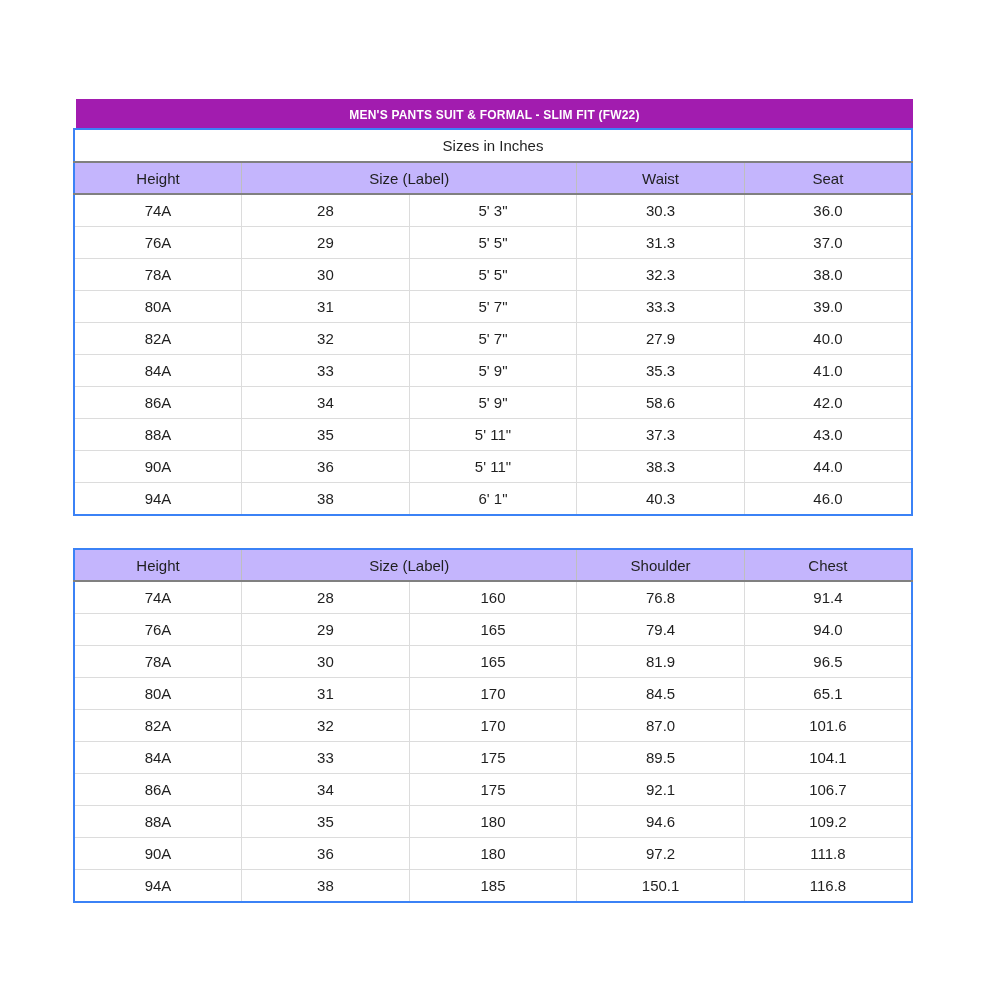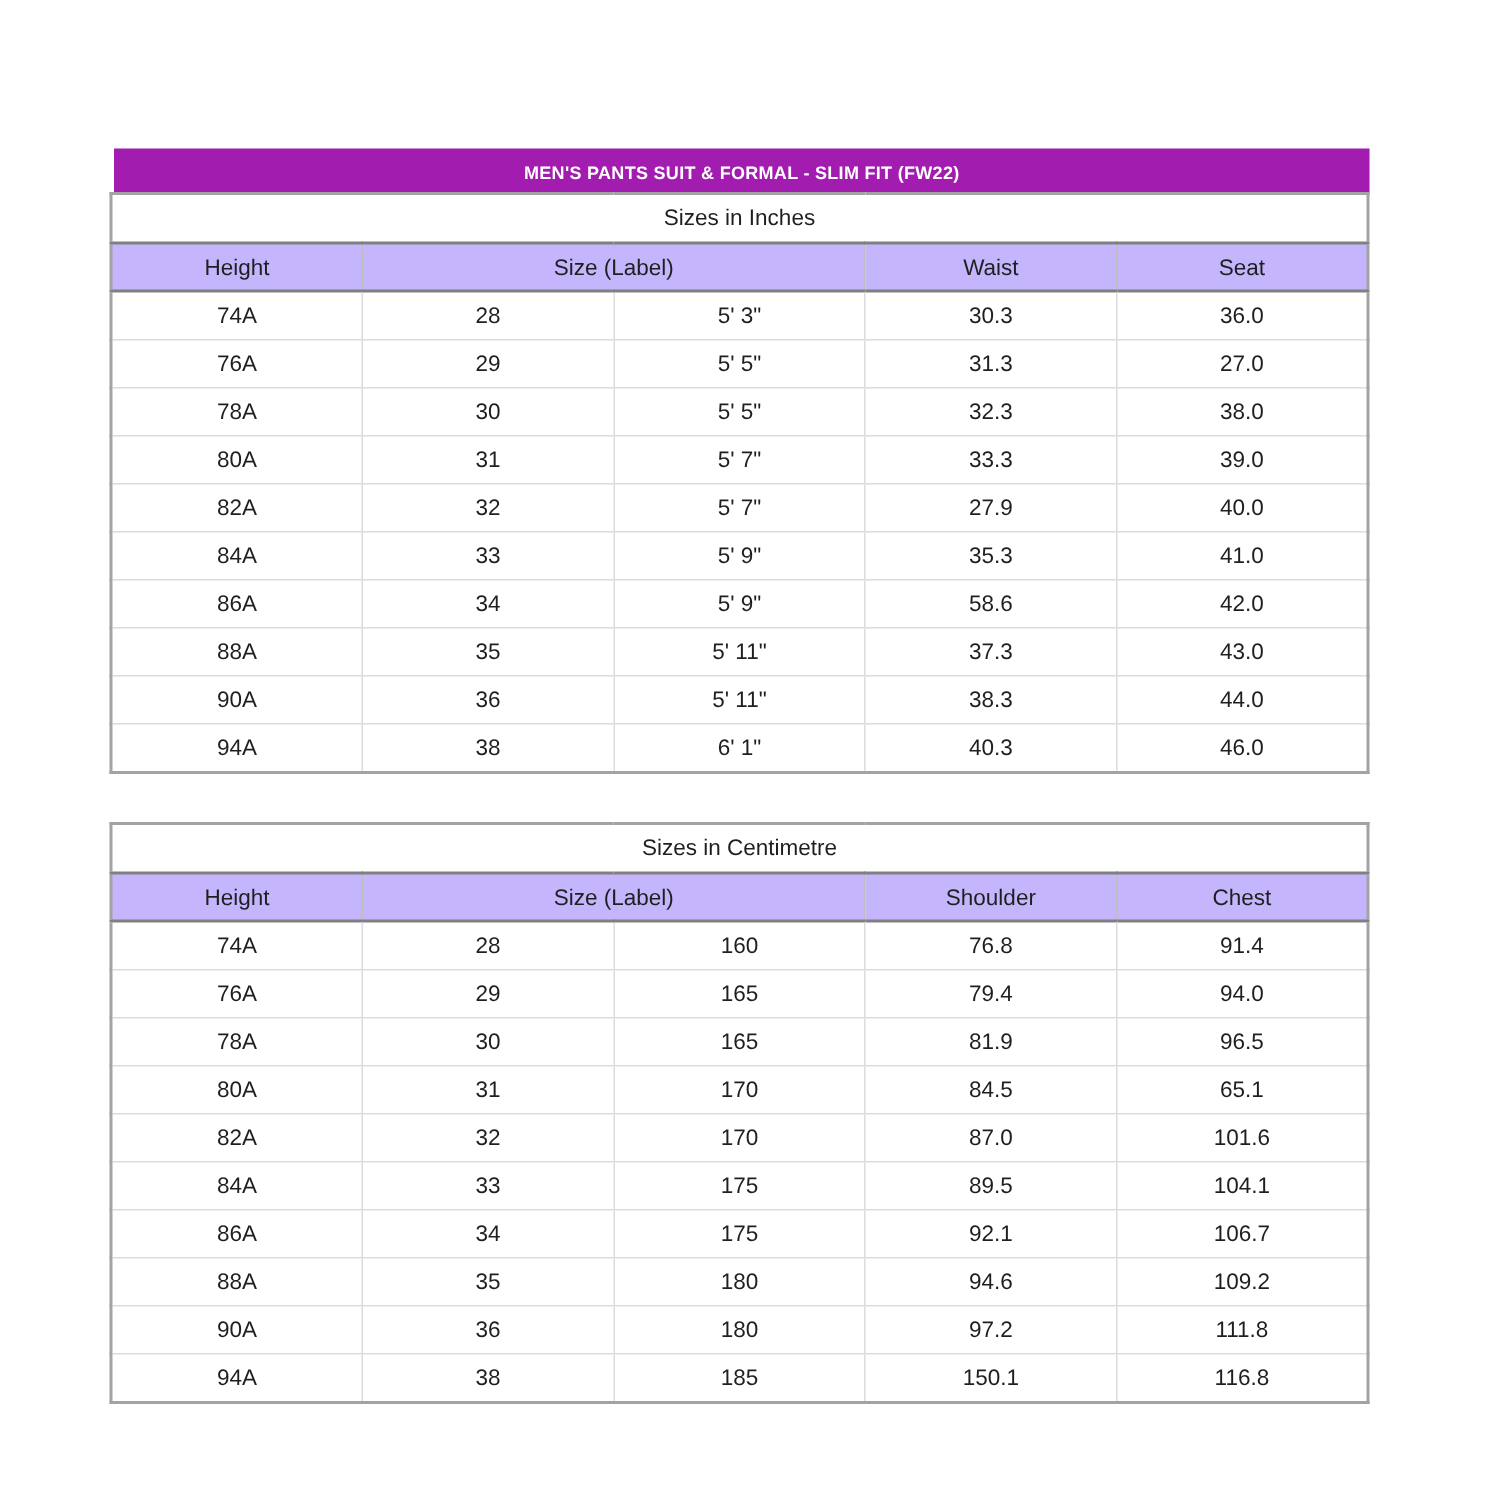--- a/index.html
+++ b/index.html
@@ -40,21 +40,21 @@
     width: 840px;
     border-collapse: collapse;
     table-layout: fixed;
     font-size: 15px;
     background: #ffffff;
   }
   table.size-table.first  { top: 128px; }
   table.size-table.second { top: 548px; }
   table.size-table col { width: 20%; }
   table.size-table {
-    border: 2px solid #a3a3a3;
+    border: 2px solid #3b82f6;
   }
   .table-title-cell {
     height: 29px;
     text-align: center;
     vertical-align: middle;
     font-weight: normal;
     background: #ffffff;
     border-bottom: 2px solid #808080;
   }
   tr.header-row th {
@@ -106,21 +106,21 @@
           <td>28</td>
           <td>5' 3"</td>
           <td>30.3</td>
           <td>36.0</td>
         </tr>
         <tr>
           <td>76A</td>
           <td>29</td>
           <td>5' 5"</td>
           <td>31.3</td>
-          <td>27.0</td>
+          <td>37.0</td>
         </tr>
         <tr>
           <td>78A</td>
           <td>30</td>
           <td>5' 5"</td>
           <td>32.3</td>
           <td>38.0</td>
         </tr>
         <tr>
           <td>80A</td>
@@ -176,23 +176,20 @@
 
   <table class="size-table second">
     <colgroup>
         <col>
         <col>
         <col>
         <col>
         <col>
       </colgroup>
     <thead>
-      <tr>
-        <th class="table-title-cell" colspan="5">Sizes in Centimetre</th>
-      </tr>
       <tr class="header-row">
           <th>Height</th>
           <th colspan="2">Size (Label)</th>
           <th>Shoulder</th>
           <th>Chest</th>
         </tr>
     </thead>
     <tbody>
         <tr>
           <td>74A</td>

